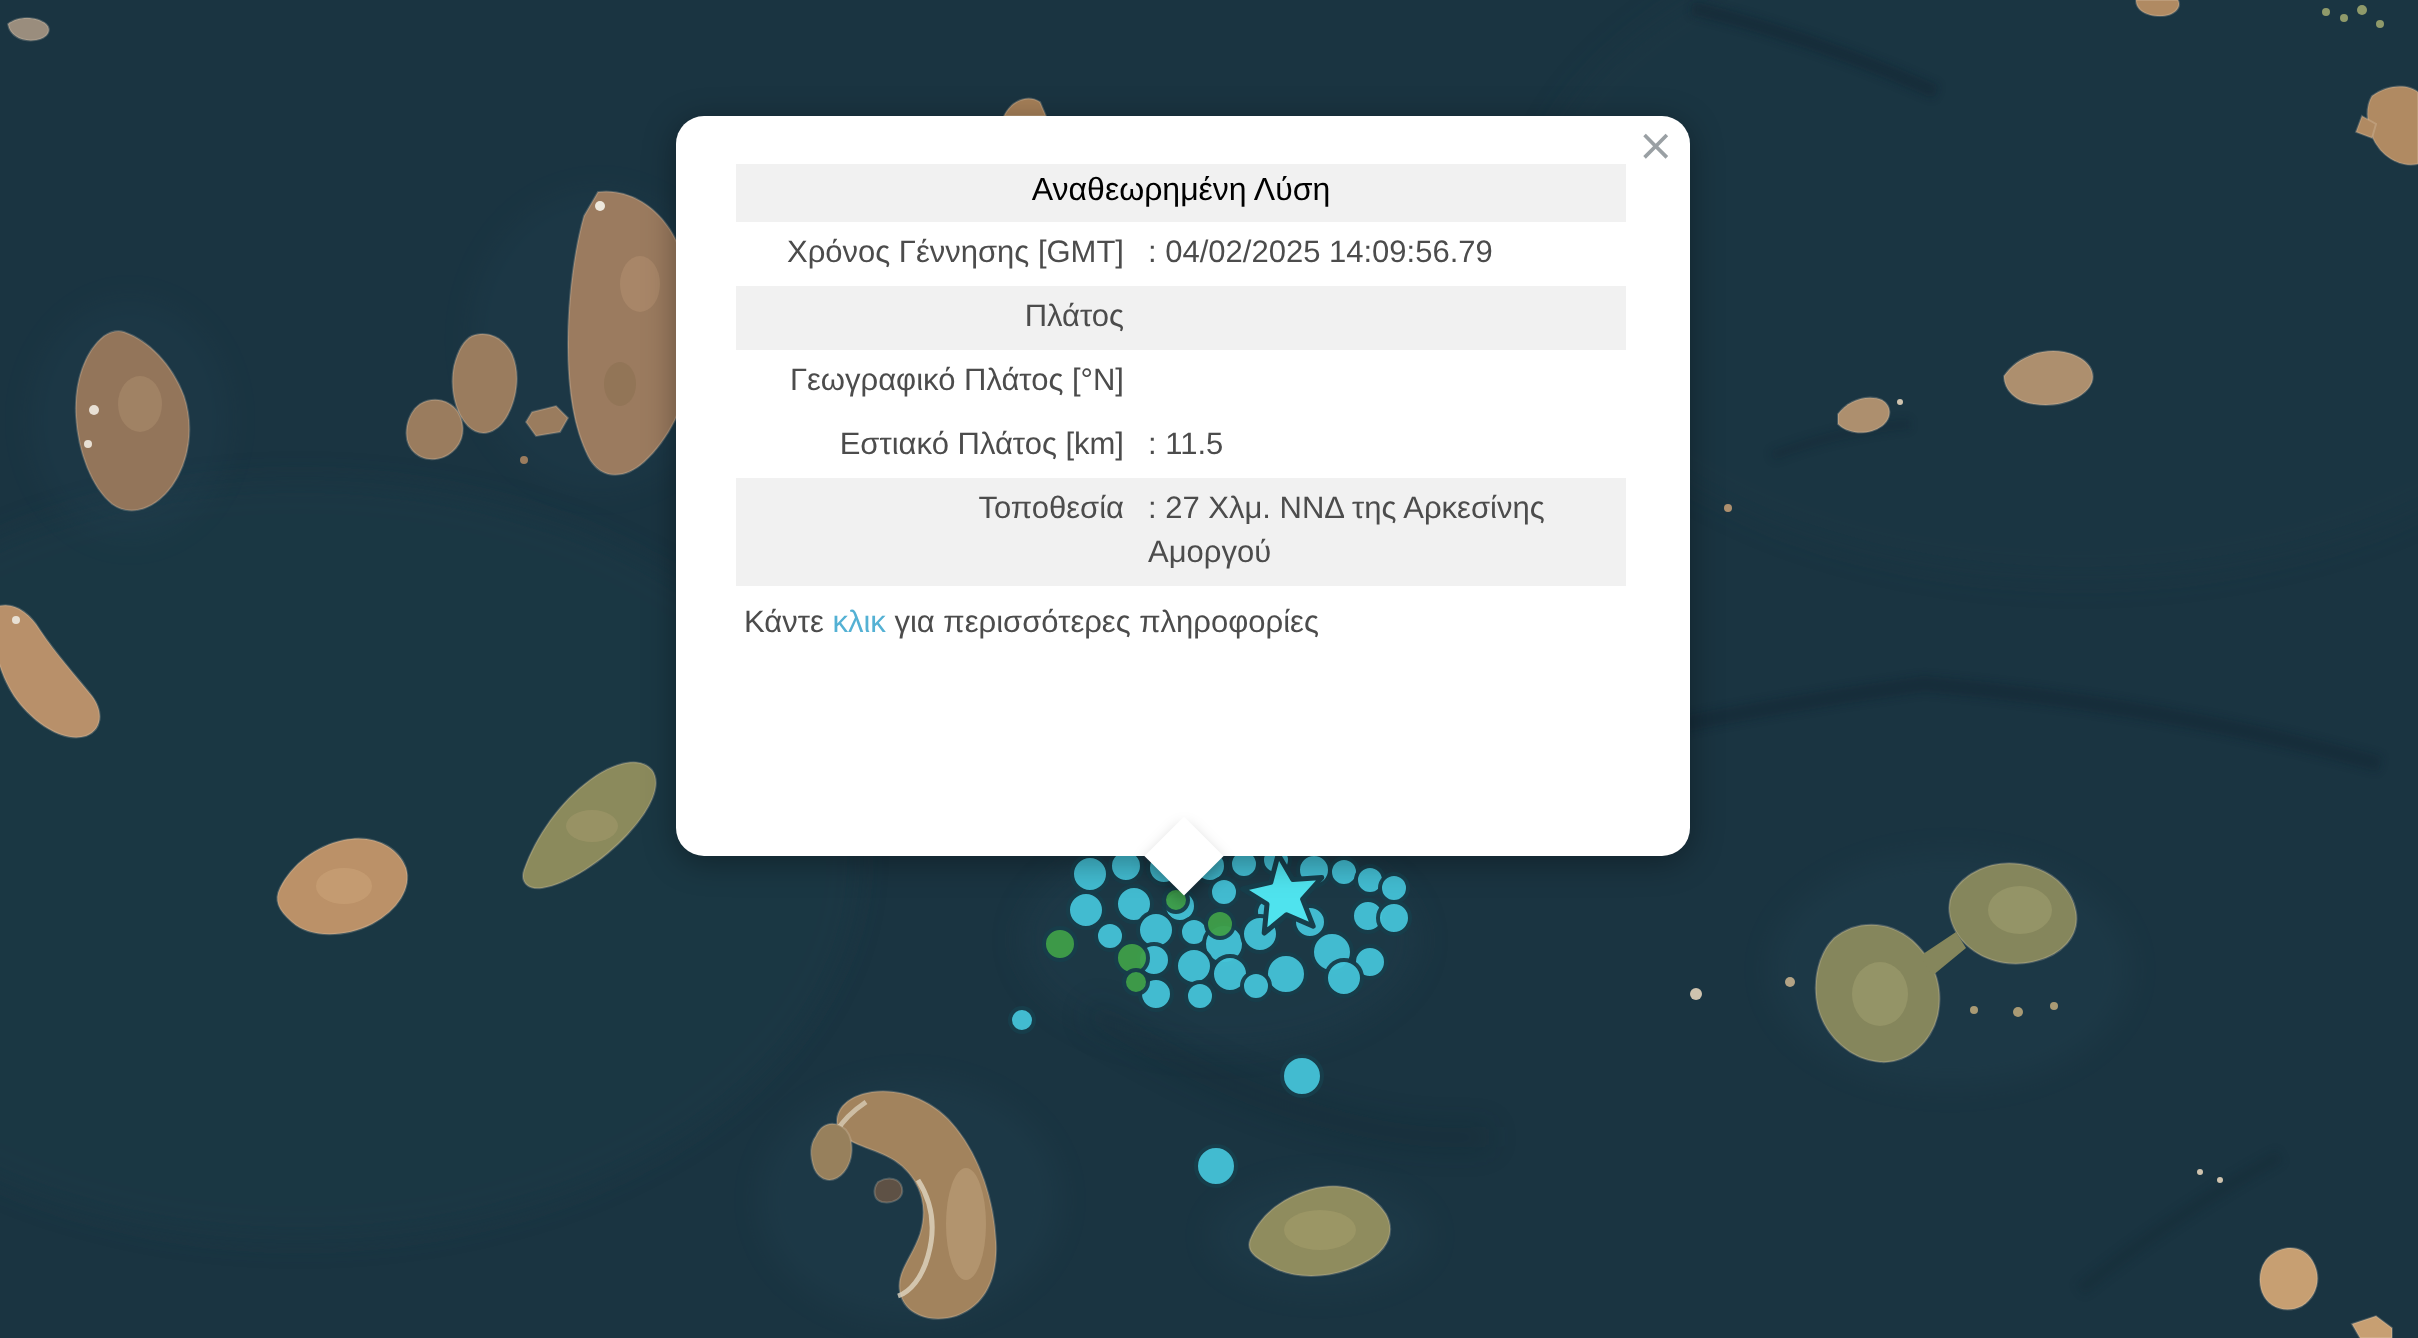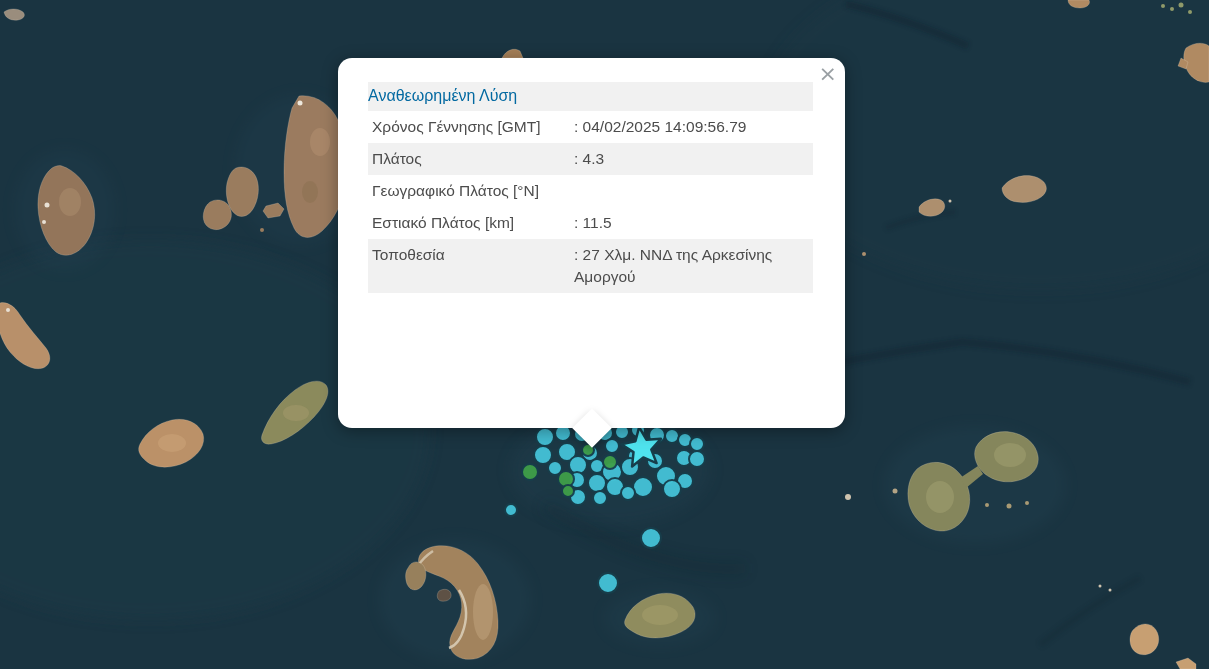--- a/index.html
+++ b/index.html
@@ -28,26 +28,26 @@
     background:#ffffff;transform:rotate(45deg);z-index:-1;
     box-shadow:3px 3px 8px rgba(0,0,0,.25);
   }
   .popup-inner{padding:24px 32px 0 30px;}
   .close-x{
     position:absolute;top:2px;right:8px;font-size:22px;color:#9aa0a4;
     cursor:pointer;line-height:1.3;font-family:"DejaVu Sans",sans-serif;
   }
   .ptable{width:100%;}
   .ptitle{
-    background:#f1f1f1;color:#0369a1;
+    background:#f1f1f1;text-align:center;color:#000000;
     font-size:16px;padding:3px 0;
   }
   .prow{display:flex;align-items:flex-start;}
   .prow.alt{background:#f1f1f1;}
-  .plabel{width:190px;flex:0 0 190px;padding:5px 6px 5px 4px;}
+  .plabel{width:190px;flex:0 0 190px;padding:5px 6px 5px 4px;text-align:right;}
   .pvalue{flex:1;padding:5px 0 5px 6px;}
   .pfooter{padding:8px 0 0 4px;}
   .pfooter a{color:#54b1d4;text-decoration:none;cursor:pointer;}
 </style>
 </head>
 <body>
 
 <div class="stage">
 
   <svg class="map-svg" width="1209" height="669" viewBox="0 0 1209 669">
@@ -204,30 +204,32 @@
     <div class="popup-inner">
       <div class="ptable">
         <div class="ptitle">Αναθεωρημένη Λύση</div>
         <div id="popup-rows">
             <div class="prow">
               <div class="plabel">Χρόνος Γέννησης [GMT]</div>
               <div class="pvalue">: 04/02/2025 14:09:56.79</div>
             </div>
             <div class="prow alt">
               <div class="plabel">Πλάτος</div>
-              <div class="pvalue">: 4.3</div>
             </div>
             <div class="prow">
               <div class="plabel">Γεωγραφικό Πλάτος [°N]</div>
             </div>
             <div class="prow">
               <div class="plabel">Εστιακό Πλάτος [km]</div>
               <div class="pvalue">: 11.5</div>
             </div>
             <div class="prow alt">
               <div class="plabel">Τοποθεσία</div>
               <div class="pvalue">: 27 Χλμ. ΝΝΔ της Αρκεσίνης Αμοργού</div>
             </div>
           </div>
+      </div>
+      <div class="pfooter">
+        <span>Κάντε </span><a>κλικ</a><span> για περισσότερες πληροφορίες</span>
       </div>
     </div>
   </div>
 </div>
 
 </body></html>

